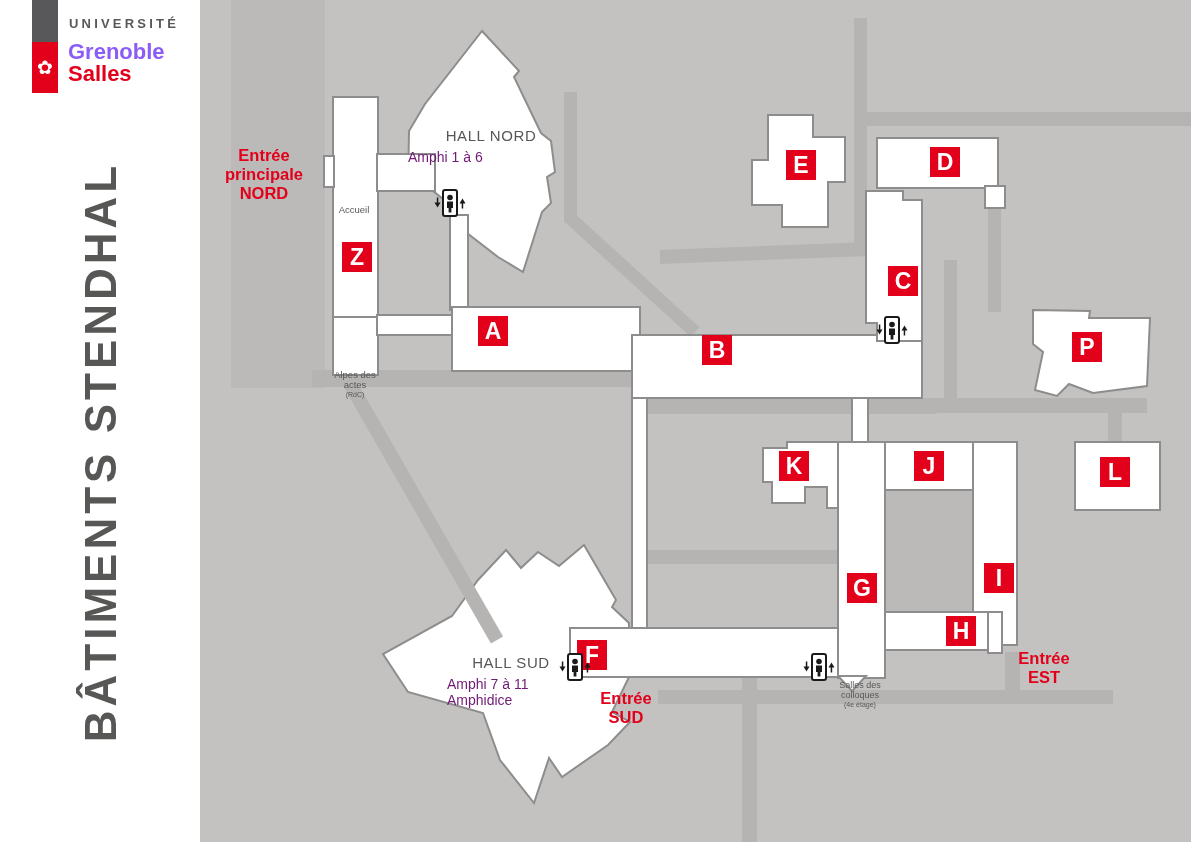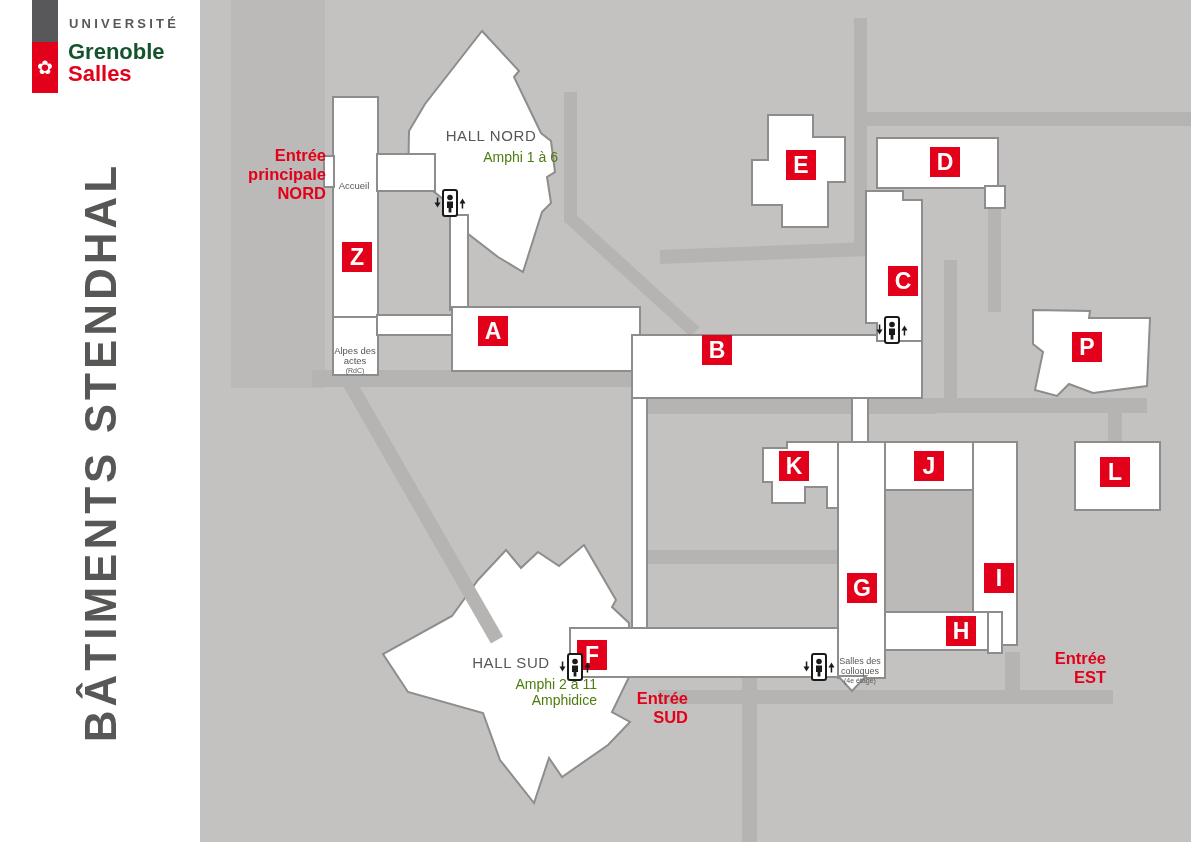--- a/index.html
+++ b/index.html
@@ -8,44 +8,44 @@
     background:#ffffff;
     font-family:"Liberation Sans", sans-serif;
   }
   .abs{position:absolute;}
   
   .logo-bar{left:32px;top:0;width:26px;height:93px;}
   .logo-bar-top{position:absolute;left:0;top:0;width:26px;height:42px;background:#58585a;}
   .logo-bar-bottom{position:absolute;left:0;top:42px;width:26px;height:51px;background:#e2001a;
     display:flex;align-items:center;justify-content:center;color:#fff;font-size:19px;}
   .logo-uni{left:69px;top:16px;font-size:13px;font-weight:600;letter-spacing:3.2px;color:#58585a;}
-  .logo-grenoble{left:68px;top:41px;font-size:22px;font-weight:bold;color:#14532d;line-height:22px;}
+  .logo-grenoble{left:68px;top:41px;font-size:22px;font-weight:bold;color:#8b5cf6;line-height:22px;}
   .logo-alpes{left:68px;top:63px;font-size:22px;font-weight:bold;color:#e2001a;line-height:22px;}
   
   .side-title{
     left:101px;top:452px;transform:translate(-50%,-50%) rotate(-90deg);
     white-space:nowrap;font-size:44px;font-weight:bold;letter-spacing:4px;color:#575756;
   }
   
   #map-svg{position:absolute;left:200px;top:0;}
   .badge{
     position:absolute;width:30px;height:30px;background:#e2001a;color:#fff;
     display:flex;align-items:center;justify-content:center;
     font-size:23px;font-weight:bold;line-height:30px;
   }
   .entrance{
-    position:absolute;width:124px;text-align:right;color:#e2001a;
+    position:absolute;width:124px;text-align:center;color:#e2001a;
     font-size:16.5px;font-weight:600;line-height:19px;white-space:pre-line;
   }
   .hall-name{position:absolute;width:150px;text-align:center;color:#575756;
     font-size:15px;font-weight:500;letter-spacing:0.6px;margin-left:8px;}
-  .hall-sub{position:absolute;width:150px;text-align:right;color:#4d7c0f;
+  .hall-sub{position:absolute;width:150px;text-align:left;color:#701a75;
     font-size:14px;line-height:16px;white-space:pre-line;}
   .room-label{position:absolute;color:#575756;font-size:9.5px;line-height:10.5px;
-    text-align:center;white-space:pre-line;}
+    text-align:center;white-space:pre-line;margin-top:24px;}
   .room-note{display:block;font-size:7px;line-height:8px;}
   .elevator{position:absolute;width:36px;height:28px;}
 </style>
 </head>
 <body>
 
 <div class="abs logo-bar">
   <div class="logo-bar-top"></div>
   <div class="logo-bar-bottom">✿</div>
 </div>
@@ -122,21 +122,21 @@
 <div class="badge" style="left:946px;top:616px">H</div>
 <div class="badge" style="left:984px;top:563px">I</div>
 <div class="badge" style="left:914px;top:451px">J</div>
 <div class="badge" style="left:779px;top:451px">K</div>
 <div class="badge" style="left:1100px;top:457px">L</div>
 <div class="badge" style="left:1072px;top:332px">P</div>
 
 <div class="hall-name" style="left:408px;top:127px">HALL NORD</div>
 <div class="hall-sub" style="left:408px;top:149px">Amphi 1 à 6</div>
 <div class="hall-name" style="left:428px;top:654px">HALL SUD</div>
-<div class="hall-sub" style="left:447px;top:676px">Amphi 2 à 11
+<div class="hall-sub" style="left:447px;top:676px">Amphi 7 à 11
 Amphidice</div>
 
 <div class="entrance" style="left:202px;top:146px">Entrée
 principale
 NORD</div>
 <div class="entrance" style="left:564px;top:689px">Entrée
 SUD</div>
 <div class="entrance" style="left:982px;top:649px">Entrée
 EST</div>
 

